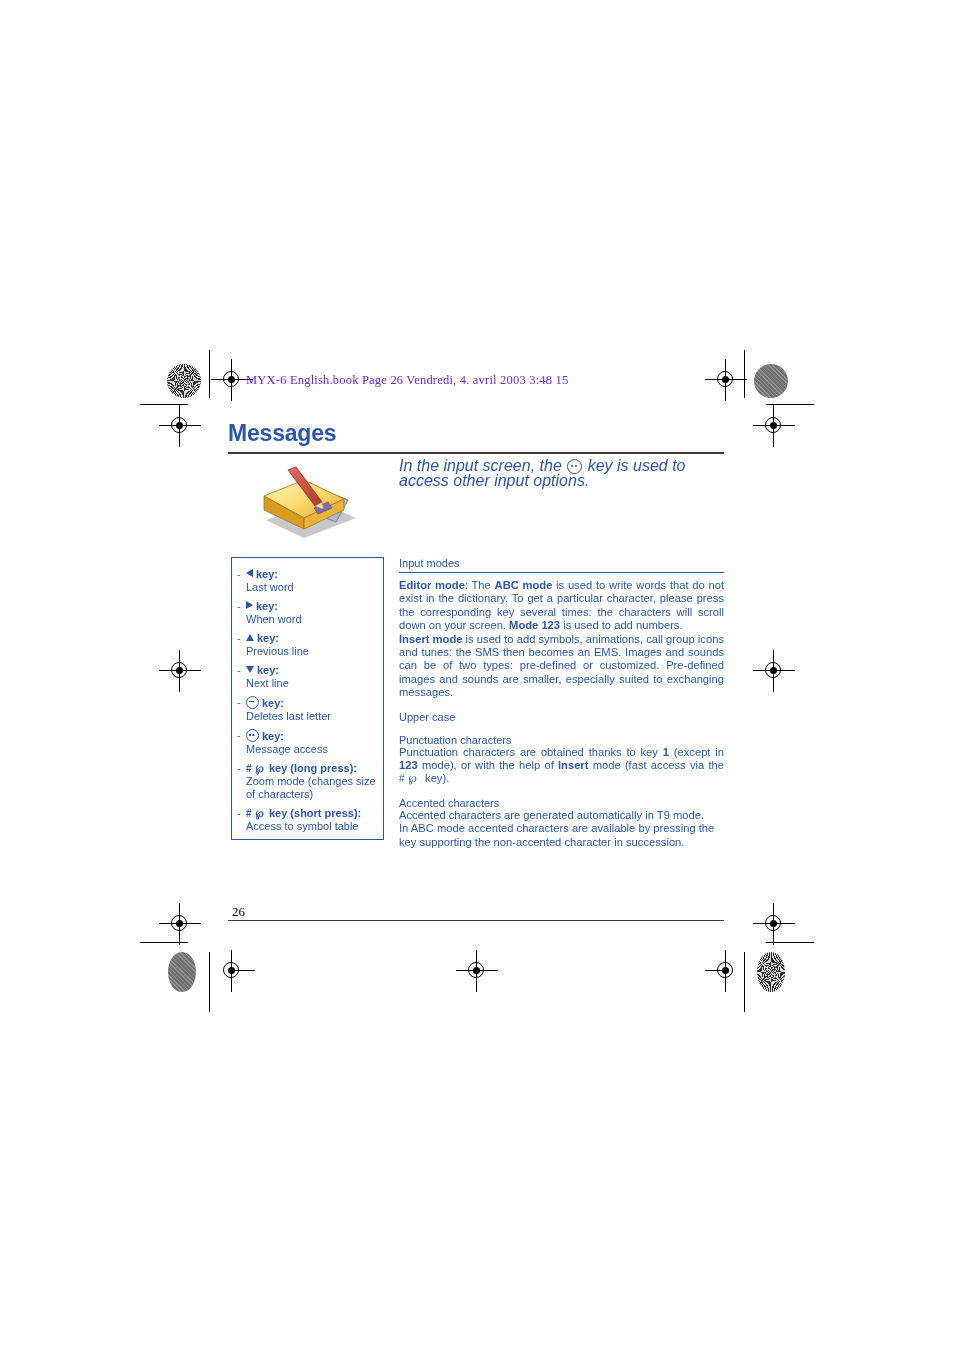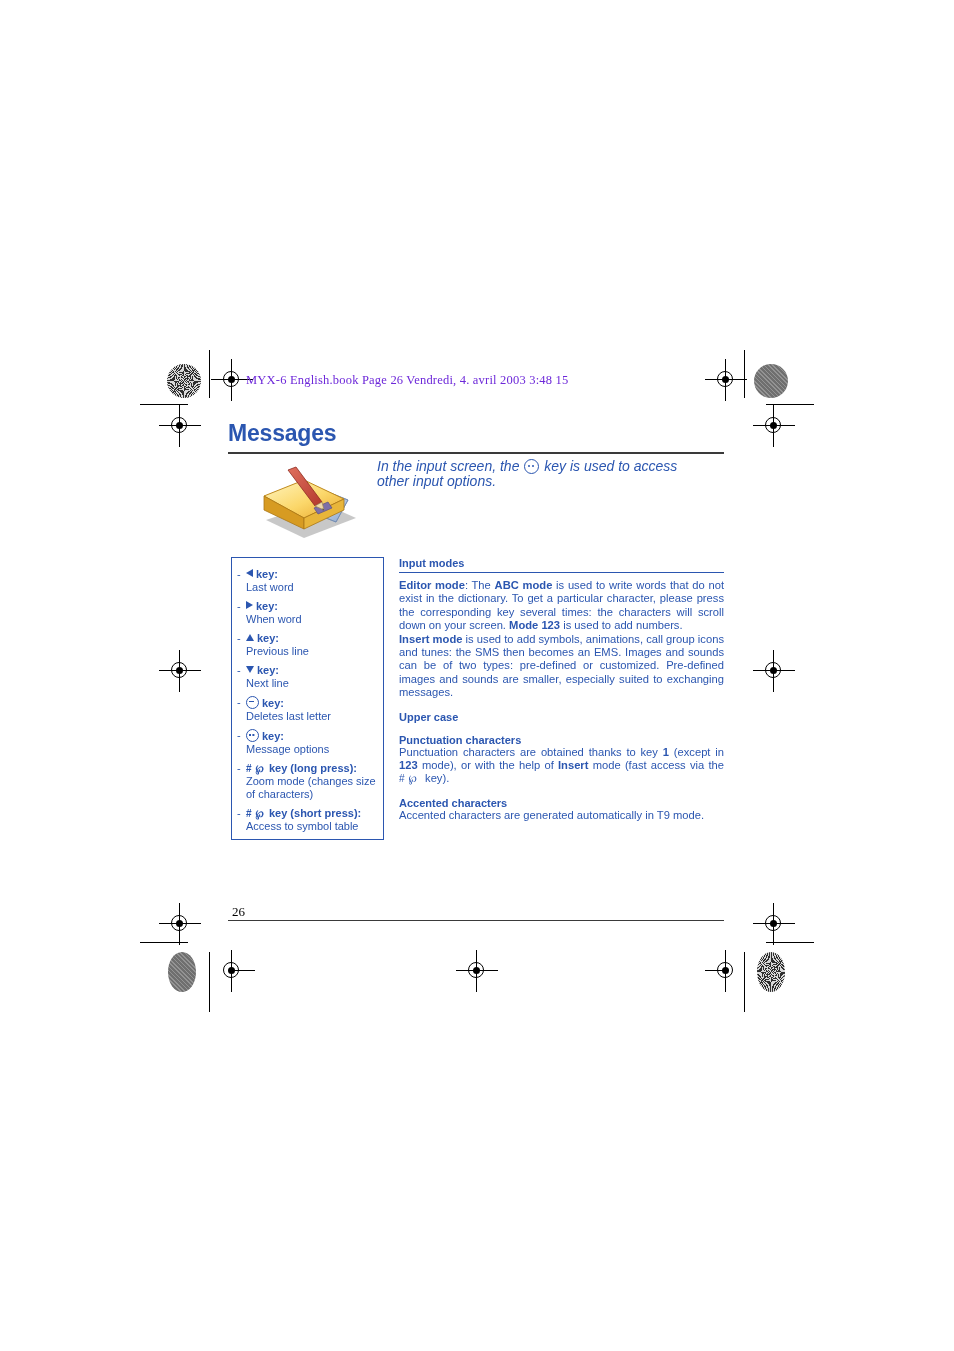--- a/index.html
+++ b/index.html
@@ -98,24 +98,24 @@
     position: absolute;
     left: 228px;
     top: 452px;
     width: 496px;
     height: 1.5px;
     background: #3a3a3a;
   }
 
   .intro-note {
     position: absolute;
-    left: 377px;
+    left: 399px;
     top: 459px;
     width: 330px;
-    font-size: 14px;
+    font-size: 16px;
     font-style: italic;
     color: #2B56B0;
     line-height: 14px;
   }
   .ikey {
     display: inline-block;
     vertical-align: -3px;
     width: 13px; height: 13px;
     border: 1.4px solid #2B56B0;
     border-radius: 50%;
@@ -227,21 +227,21 @@
   
   .main {
     position: absolute;
     left: 399px;
     top: 557px;
     width: 325px;
     color: #2B56B0;
   }
   .sec-h {
     font-size: 11px;
-    font-weight: bold;
+    font-weight: normal;
     color: #2B56B0;
     margin: 0;
   }
   .sec-h.ruled {
     border-bottom: 1.2px solid #2B56B0;
     padding-bottom: 3px;
     margin-bottom: 6px;
   }
   .para {
     font-size: 11.2px;
@@ -455,21 +455,21 @@
     <span class="sb-body">
       <span class="sb-head"><span class="ckey minus"></span><span>key:</span></span><br>
       <span class="sb-sub">Deletes last letter</span>
     </span>
   </div>
 
   <div class="sb-item">
     <span class="sb-dash">-</span>
     <span class="sb-body">
       <span class="sb-head"><span class="ckey dots"></span><span>key:</span></span><br>
-      <span class="sb-sub">Message options</span>
+      <span class="sb-sub">Message access</span>
     </span>
   </div>
 
   <div class="sb-item">
     <span class="sb-dash">-</span>
     <span class="sb-body">
       <span class="sb-head"><span class="hashkey"># ℘</span><span>key (long press):</span></span><br>
       <span class="sb-sub">Zoom mode (changes size of characters)</span>
     </span>
   </div>
@@ -503,16 +503,19 @@
   <p class="para">
     <span>Punctuation characters are obtained thanks to key </span><b>1</b><span> (except in </span><b>123</b><span> mode), or with the help of </span><b>Insert</b><span> mode (fast access via the </span><span class="hashkey"># ℘</span><span> key).</span>
   </p>
 
   <div class="gap"></div>
 
   <div class="sec-h">Accented characters</div>
   <p class="para nojust">
     <span>Accented characters are generated automatically in T9 mode.</span>
   </p>
+  <p class="para nojust">
+    <span>In ABC mode accented characters are available by pressing the key supporting the non-accented character in succession.</span>
+  </p>
 </div>
 
 <div class="foot-rule"></div>
 <div class="page-num">26</div>
 
 </body></html>

